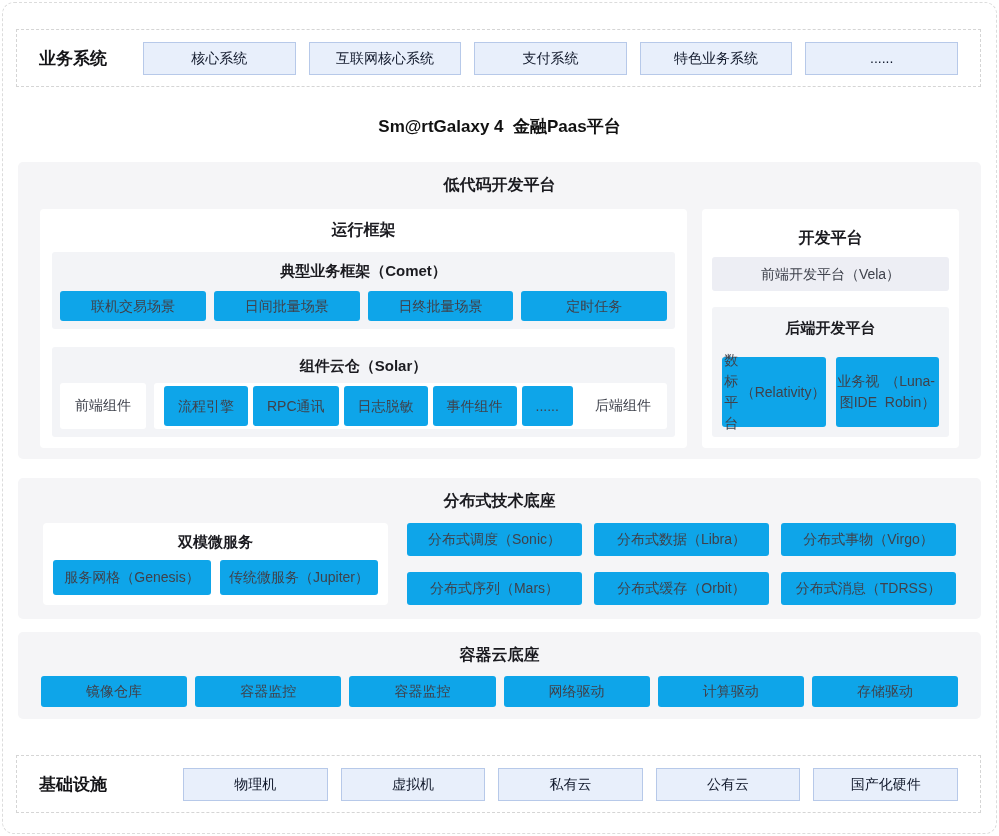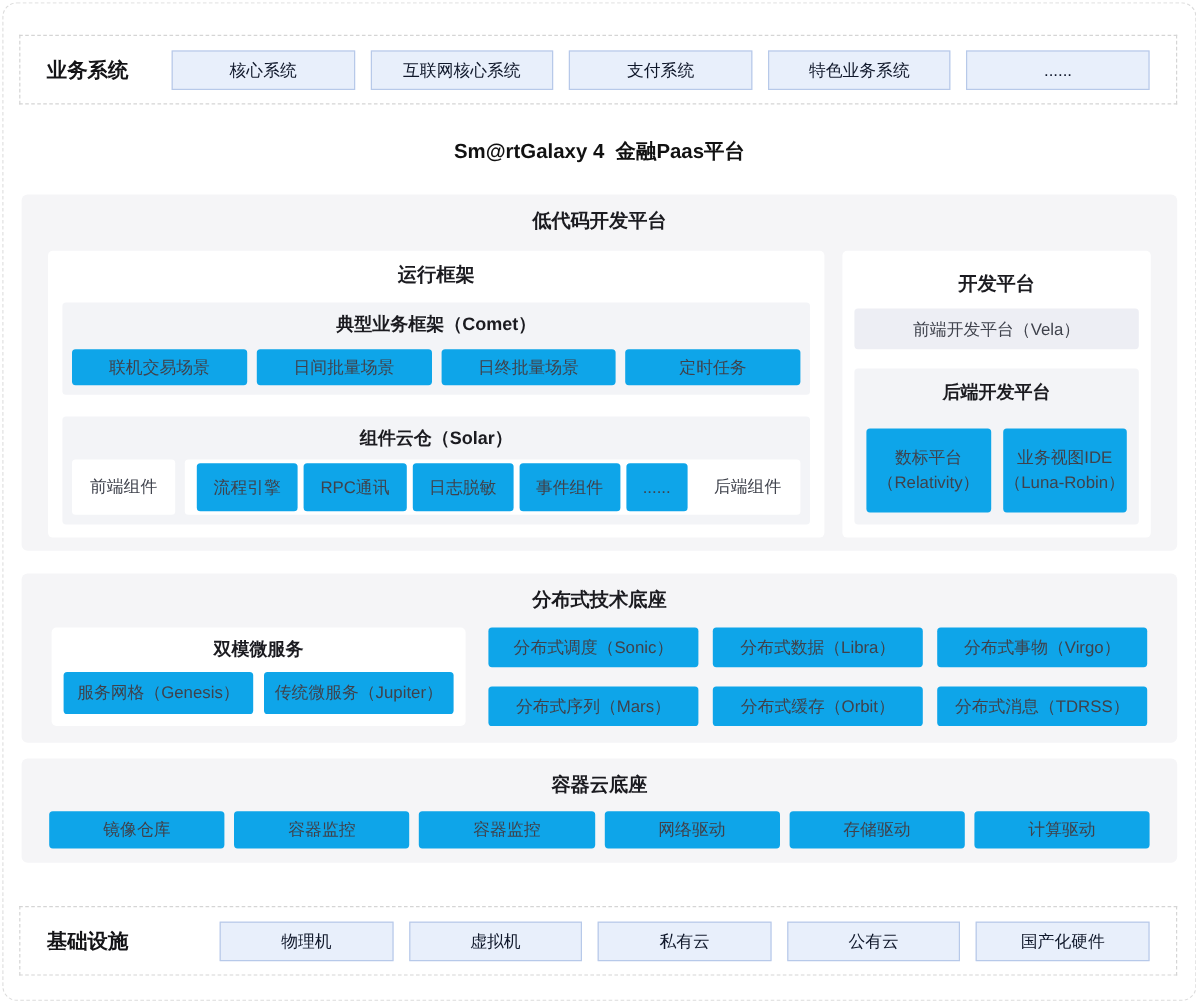--- a/index.html
+++ b/index.html
@@ -45,21 +45,21 @@
                  gap:5px; padding:0 16px 0 10px; }
   .solar-strip .chip { height:40px; line-height:40px; padding:0 14px; }
   .back-label { margin-left:auto; font-size:14px; color:#3f424c; }
 
   .devplat { width:257px; padding:18px 10px 10px; }
   .devplat > .box-title { margin-bottom:8px; }
   .vela-chip { height:34px; line-height:34px; background:#edeef4; }
   .backend { margin-top:16px; padding:10px; }
   .backend .sub-title { margin-bottom:18px; }
   .backend-row { display:flex; gap:10px; }
-  .backend-cell { flex:1; height:70px; display:flex; flex-direction:column;
+  .backend-cell { flex:1; height:70px; display:flex; 
                   align-items:center; justify-content:center; line-height:21px; }
 
   
   .distributed { margin-top:19px; padding:12px 25px 14px; }
   .distributed > .box-title { margin-bottom:11px; }
   .dist-cols { display:flex; gap:19px; }
   .dual { width:345px; padding:8px 10px; }
   .dual .sub-title { margin-bottom:7px; }
   .dual-row { display:flex; gap:9px; }
   .dual-row .chip { flex:1; height:35px; line-height:35px; }
@@ -163,22 +163,22 @@
     </div>
   </div>
 
   <div class="gray-box container-cloud">
     <div class="box-title">容器云底座</div>
     <div class="cells-row">
       <div class="cell">镜像仓库</div>
       <div class="cell">容器监控</div>
       <div class="cell">容器监控</div>
       <div class="cell">网络驱动</div>
+      <div class="cell">计算驱动</div>
       <div class="cell">存储驱动</div>
-      <div class="cell">计算驱动</div>
     </div>
   </div>
 
   <div class="dashed-bar infra">
     <div class="bar-label">基础设施</div>
     <div class="btn-row">
       <div class="blue-btn">物理机</div>
       <div class="blue-btn">虚拟机</div>
       <div class="blue-btn">私有云</div>
       <div class="blue-btn">公有云</div>

